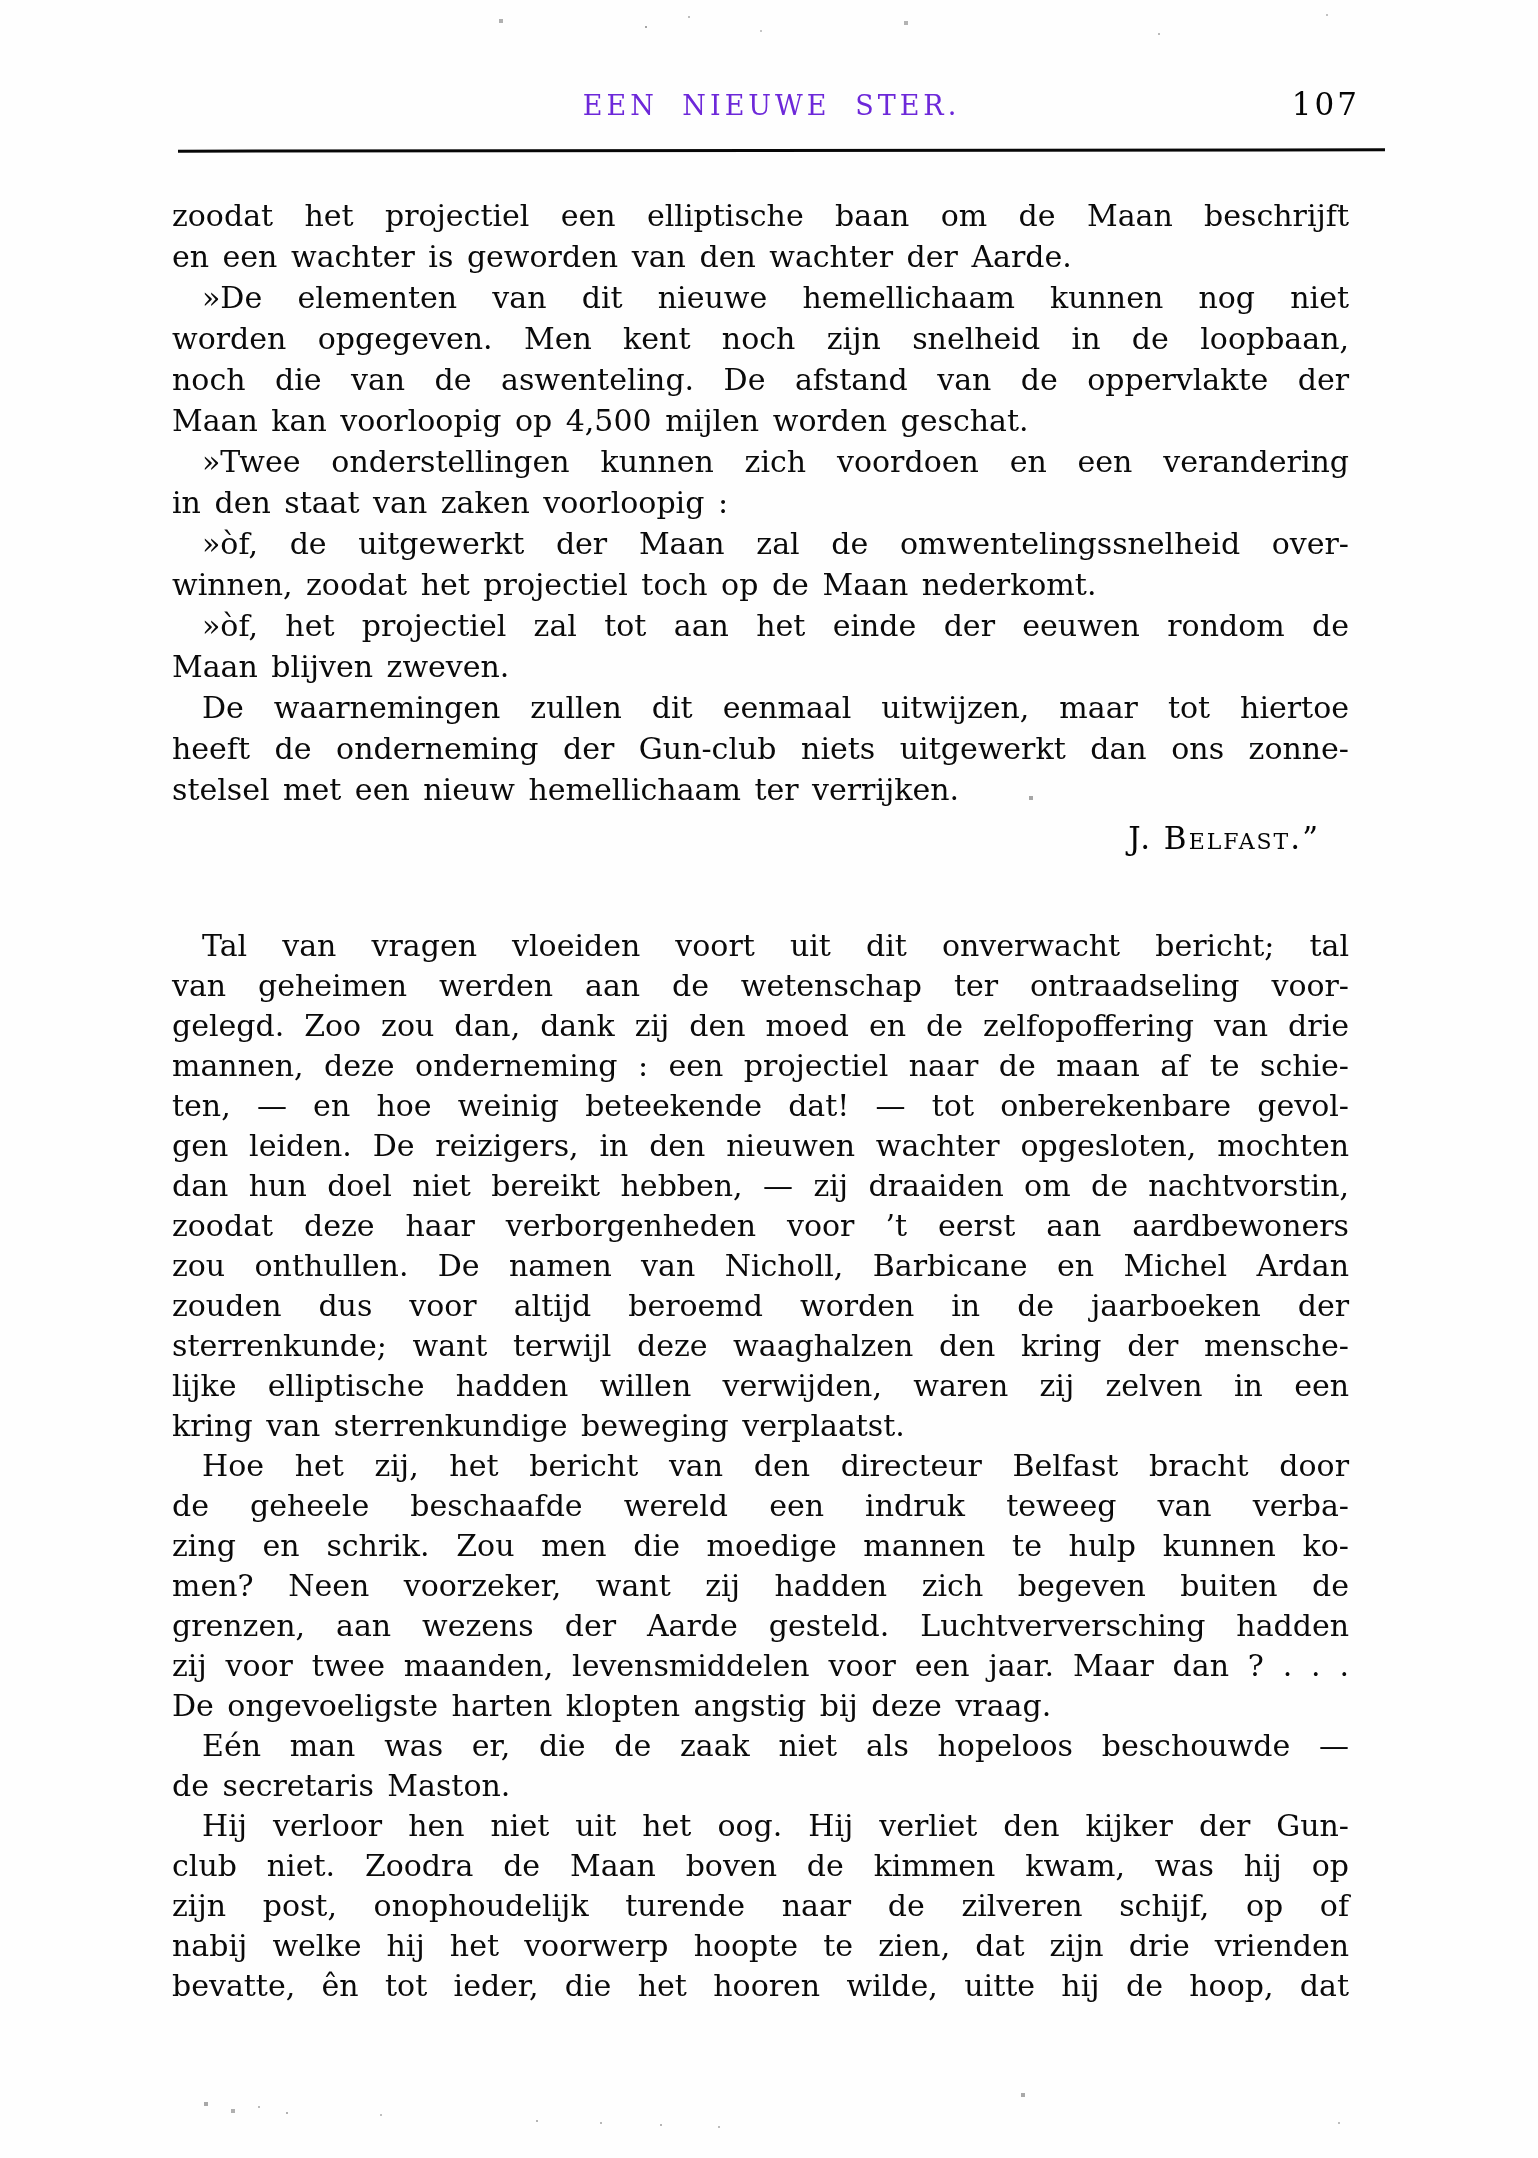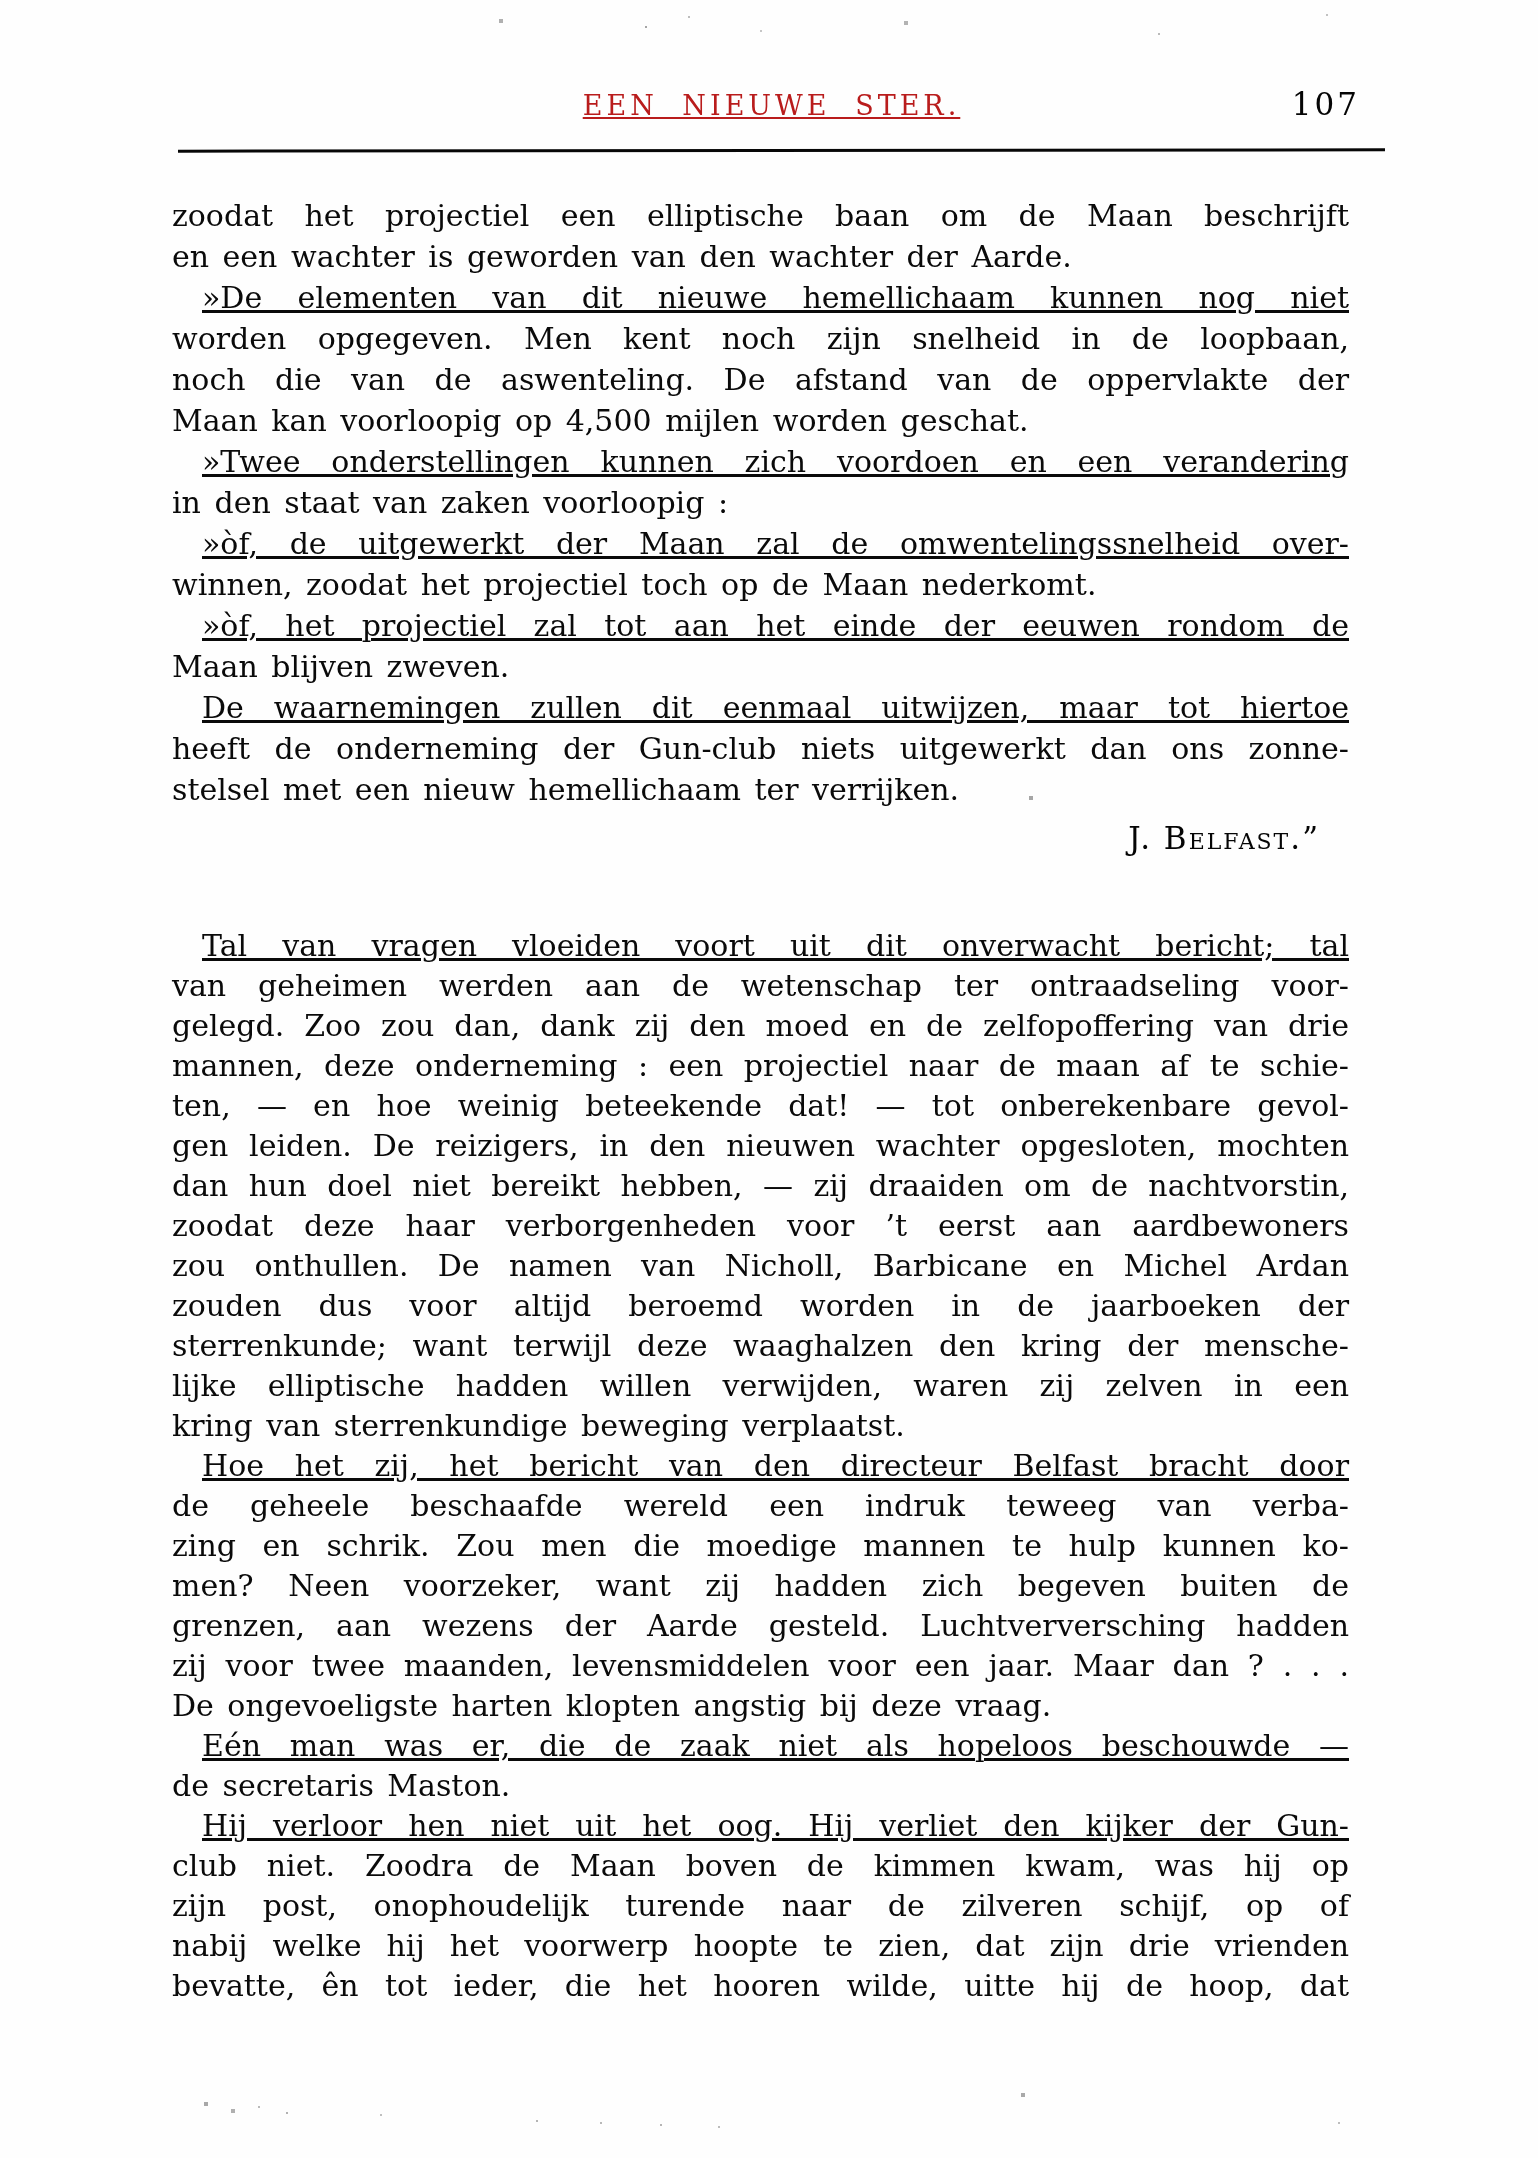--- a/index.html
+++ b/index.html
@@ -16,22 +16,21 @@
   .running-head {
     position: absolute;
     top: 90px; left: 183px; width: 1177px; height: 42px;
   }
   .running-title {
     display: block;
     text-align: center;
     font-size: 27px;
     letter-spacing: 4px;
     word-spacing: 12px;
-    color: #b91c1c;
-    text-decoration: underline;
+    color: #6d28d9;
   }
   .page-number {
     position: absolute;
     right: 0; top: -4px;
     font-size: 31px;
     letter-spacing: 3px;
     color: #050505;
   }
   .header-rule {
     position: absolute;
@@ -45,21 +44,21 @@
     left: 172px;
     width: 1177px;
     font-size: 30px;
     word-spacing: 4px;
     color: #0a0a0a;
   }
   #letter-lines { top: 195px; line-height: 41px; }
   #body-lines   { top: 926px; line-height: 40px; }
   .line { text-align: left; white-space: normal; }
   .line.just { text-align: justify; text-align-last: justify; }
-  .line.ind  { padding-left: 30px; text-decoration: underline; }
+  .line.ind  { padding-left: 30px; }
   .letter-signature {
     position: absolute;
     top: 820px; left: 183px; width: 1177px;
     box-sizing: border-box;
     padding-right: 40px;
     text-align: right;
     font-size: 31px;
     letter-spacing: 2px;
     font-variant: small-caps;
     color: #050505;

